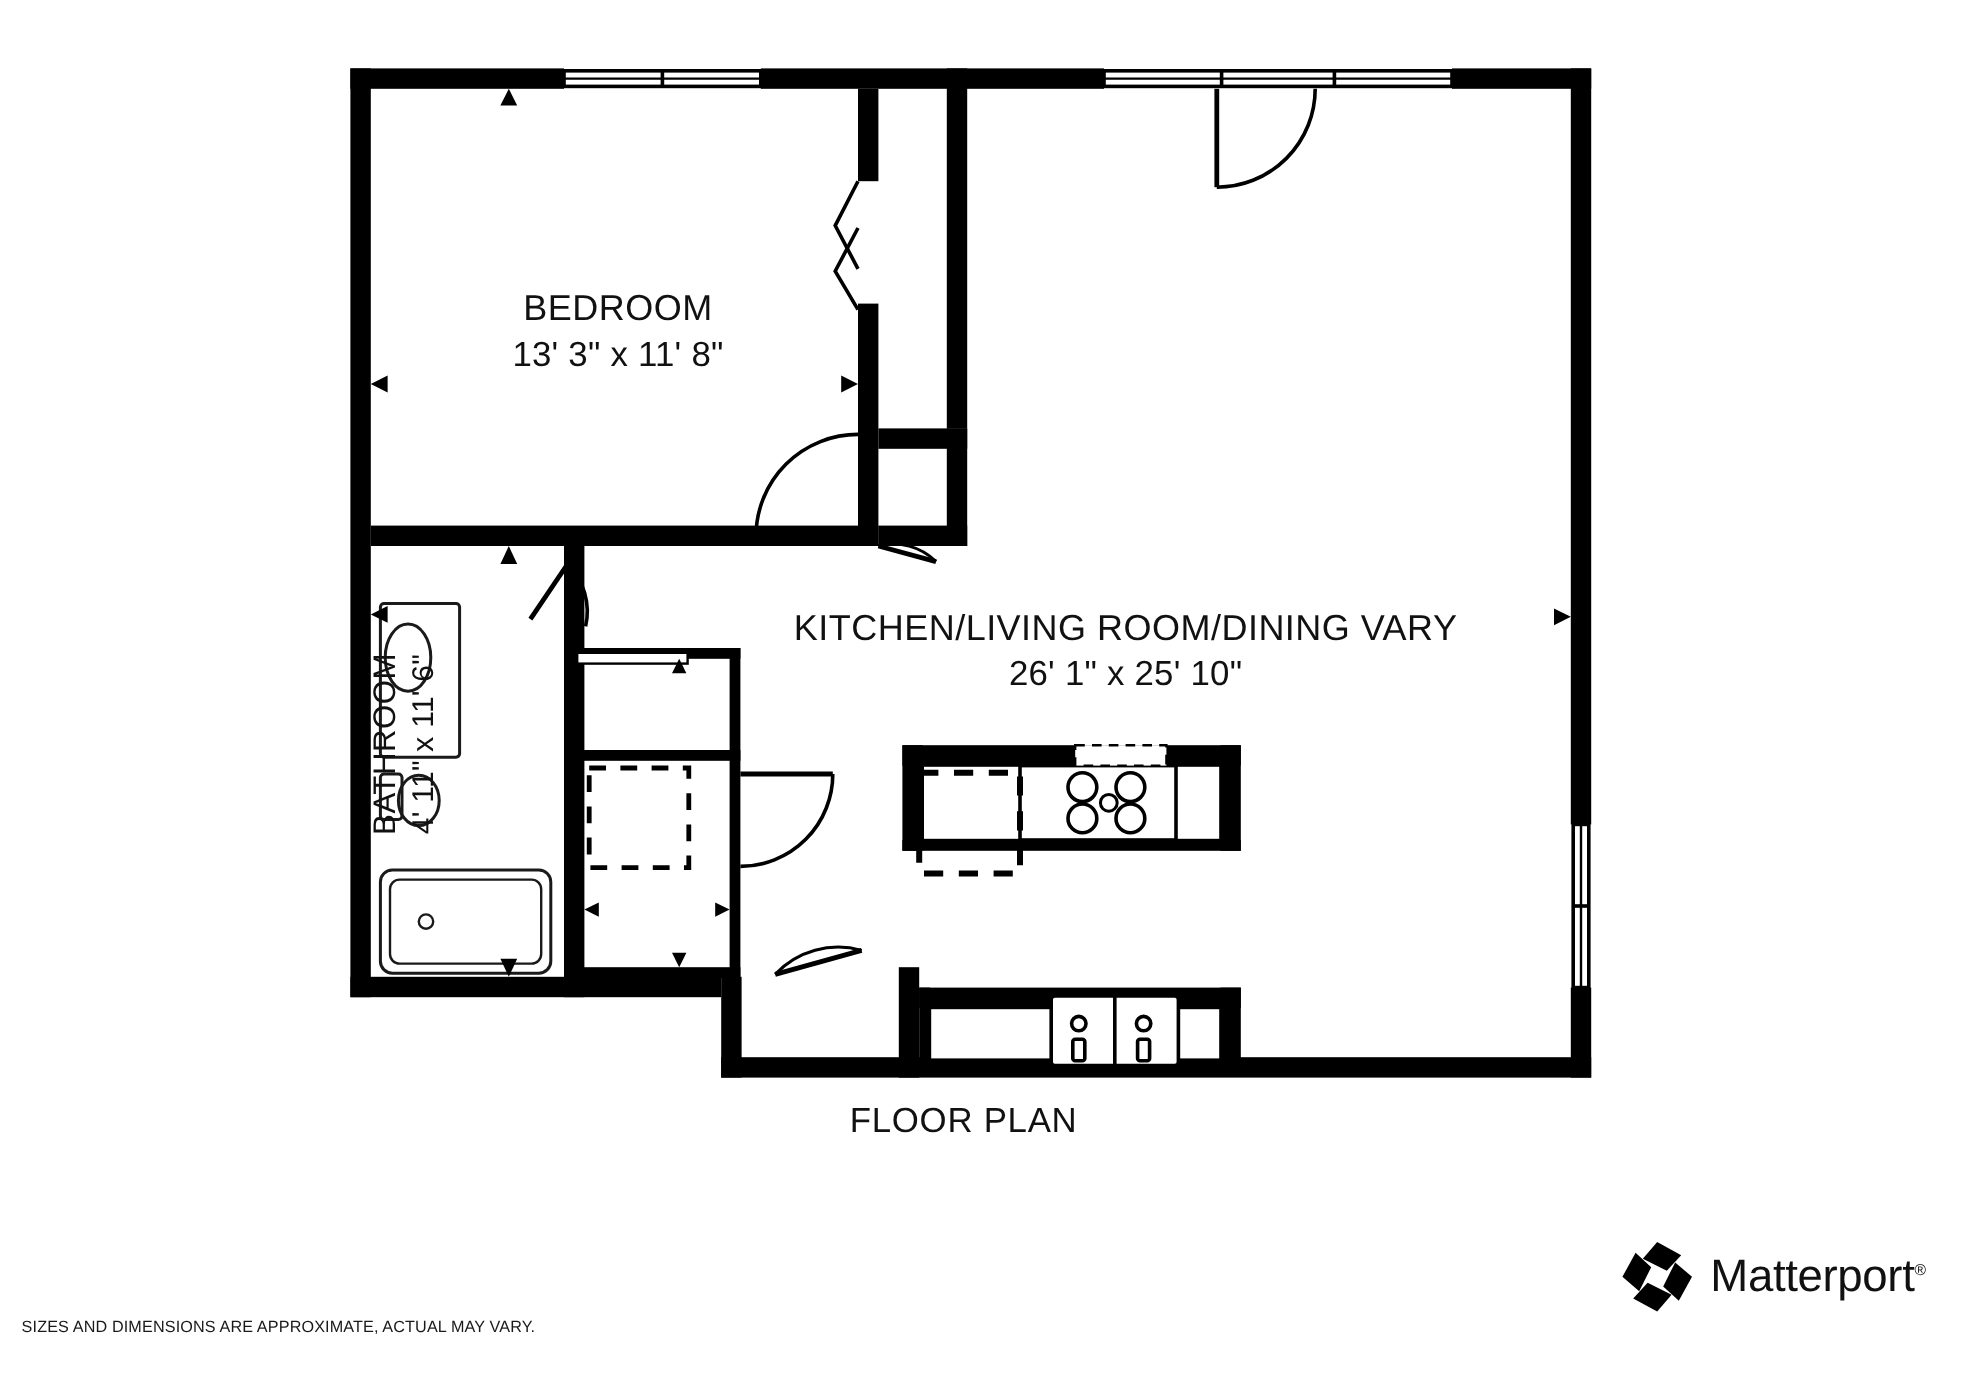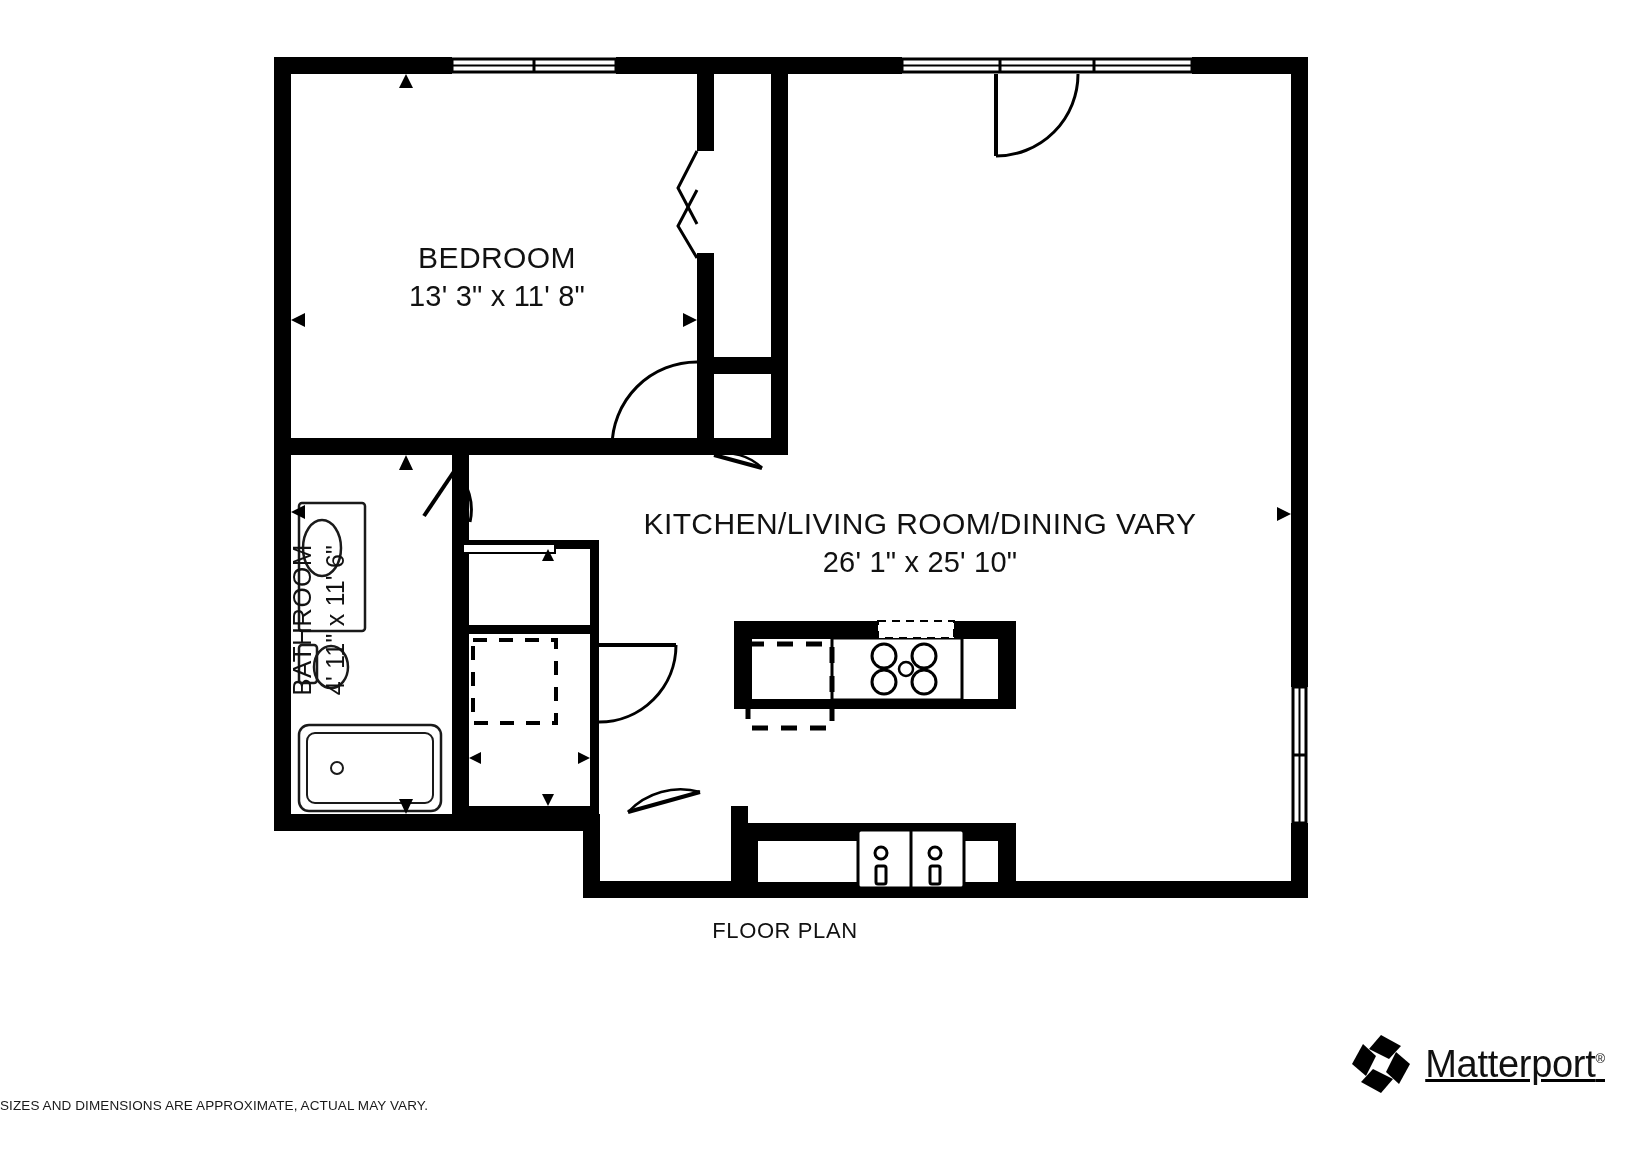--- a/index.html
+++ b/index.html
@@ -12,20 +12,21 @@
     width: 1647px;
     height: 1164px;
     position: relative;
     font-family: "Liberation Sans", sans-serif;
     color: #000000;
     overflow: hidden;
   }
   #page-root {
     position: absolute;
     inset: 0;
+    margin-left: 18px;
   }
   svg.plan {
     position: absolute;
     left: 0;
     top: 0;
     width: 1647px;
     height: 1164px;
     display: block;
   }
   .room-label {
@@ -86,21 +87,21 @@
   }
   #label-laundry .room-dims { font-size: 16px; margin-top: 2px; }
 
   
   #plan-title {
     position: absolute;
     left: 0;
     top: 918px;
     width: 1570px;
     text-align: center;
-    font-size: 22px;
+    font-size: 29px;
     letter-spacing: 0.6px;
     color: #111111;
   }
 
   
   #footer-disclaimer {
     position: absolute;
     left: 0;
     top: 1098px;
     width: 1570px;
@@ -111,21 +112,20 @@
   }
 
   
   #brand-logo {
     position: absolute;
     right: 42px;
     top: 1032px;
     display: flex;
     align-items: center;
     gap: 12px;
-    text-decoration: underline;
   }
   #brand-logo .mark {
     width: 64px;
     height: 64px;
     flex: 0 0 auto;
   }
   #brand-logo .wordmark {
     font-size: 38px;
     letter-spacing: -0.3px;
     color: #111111;

